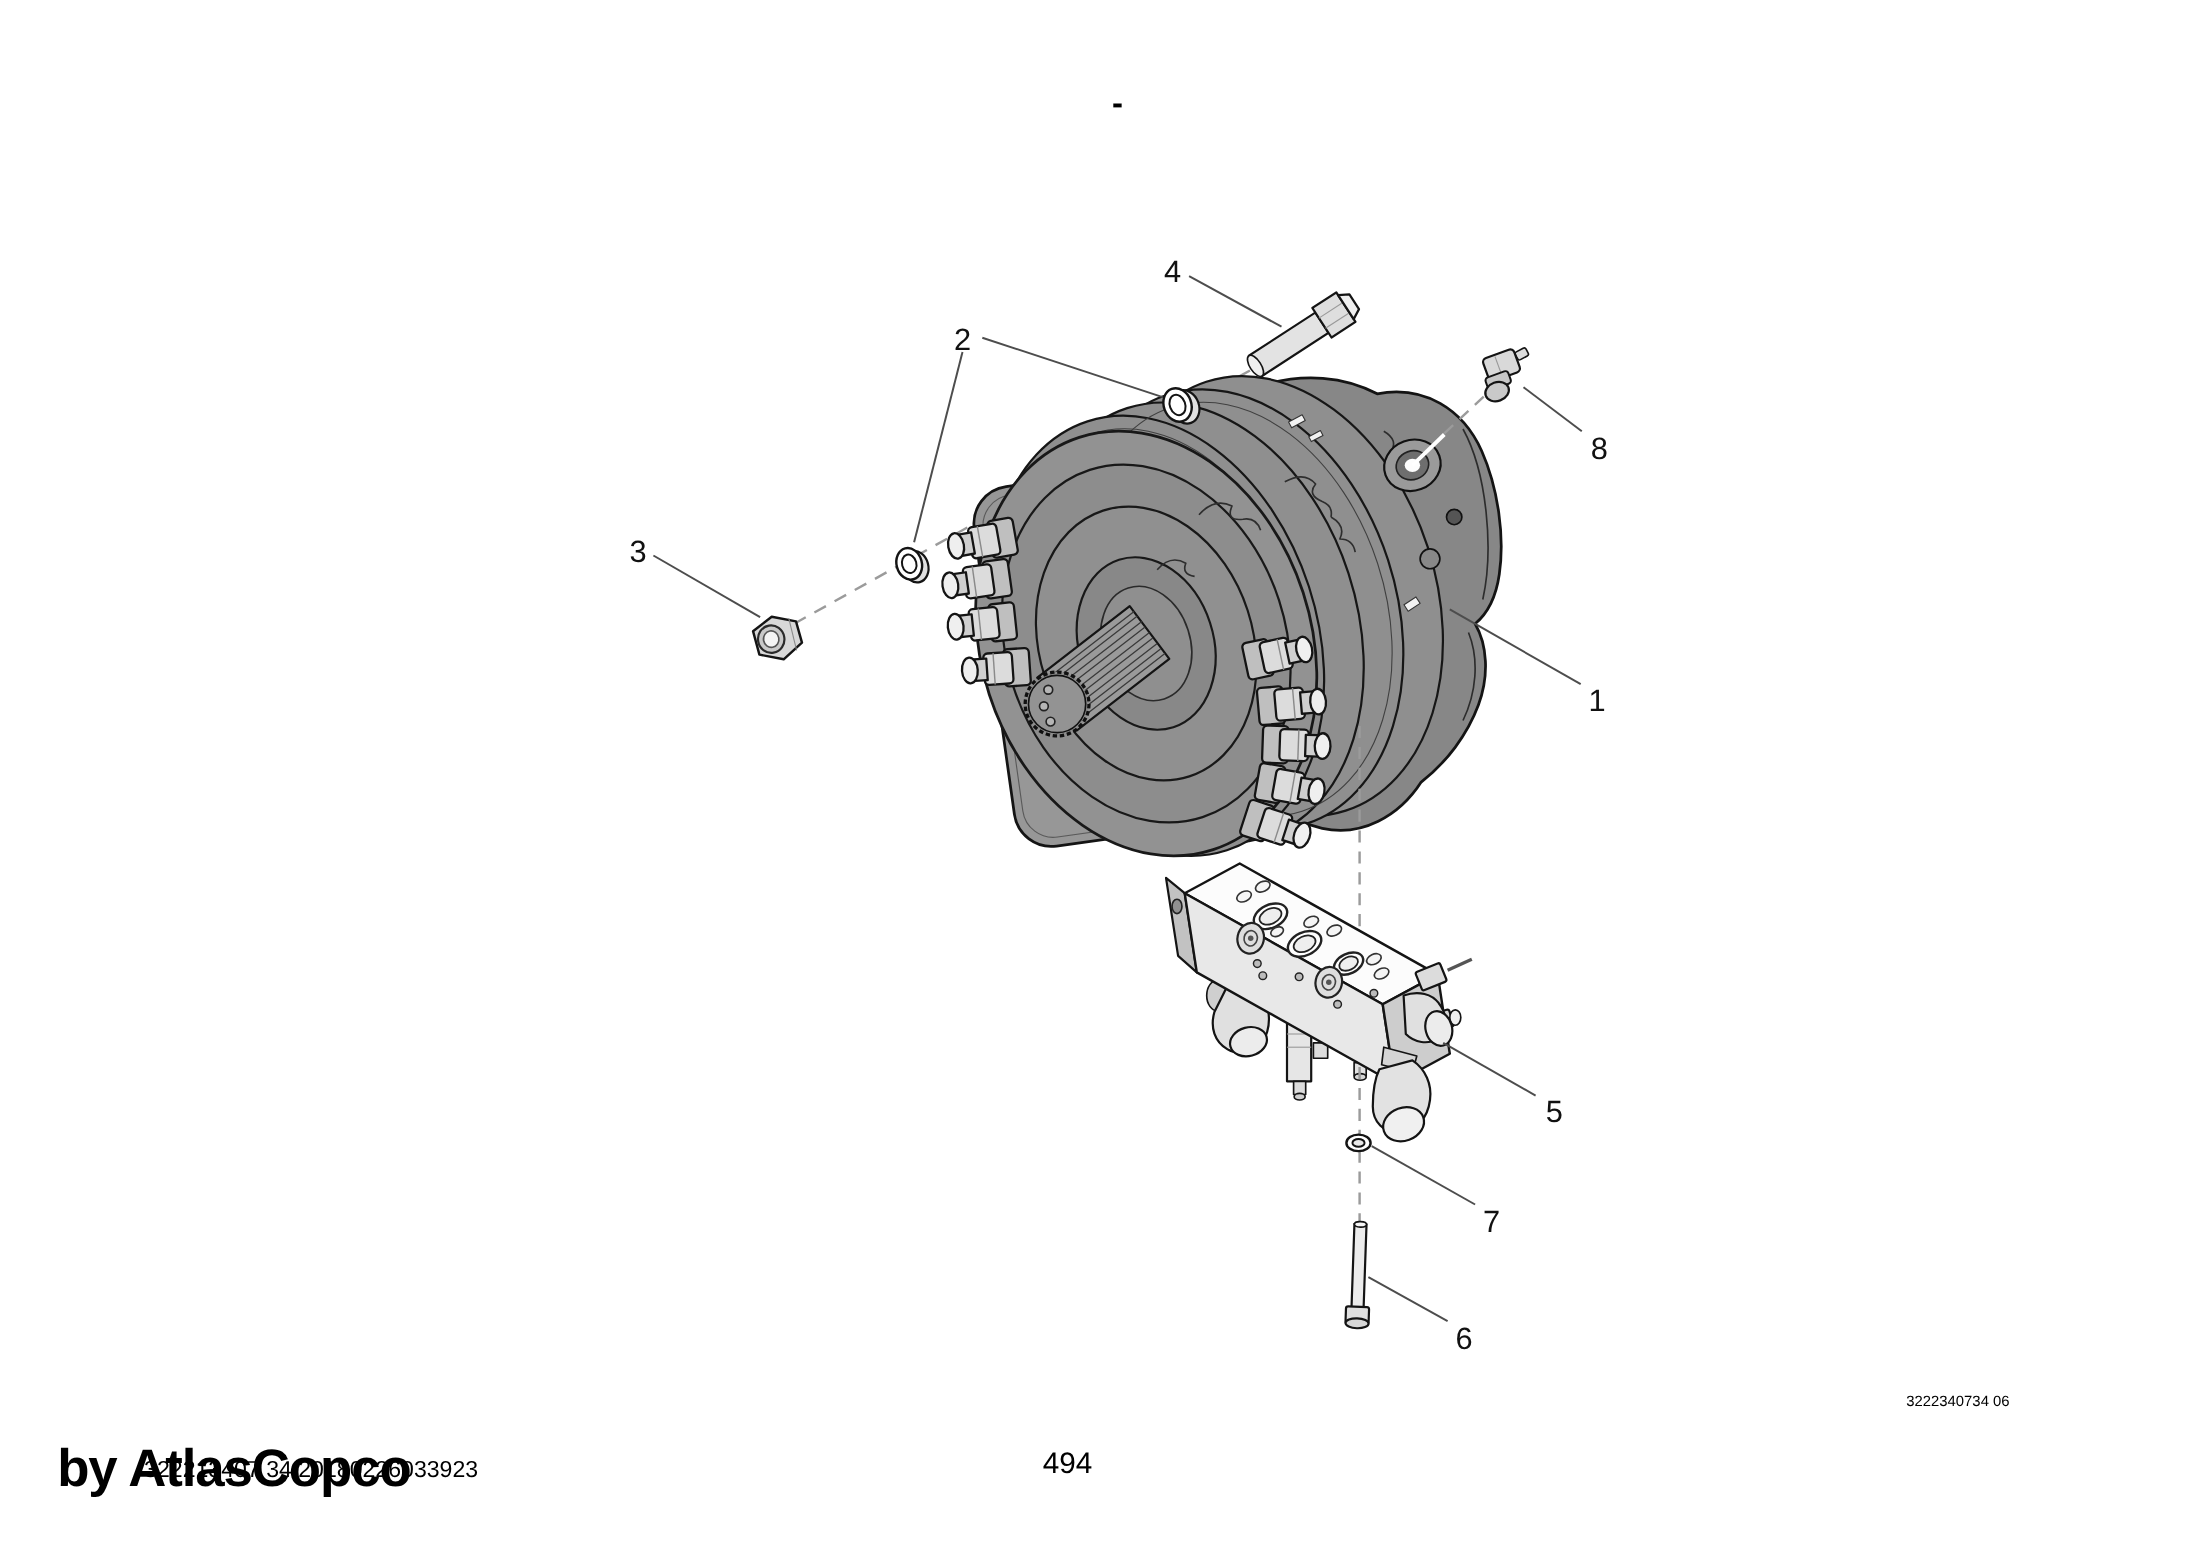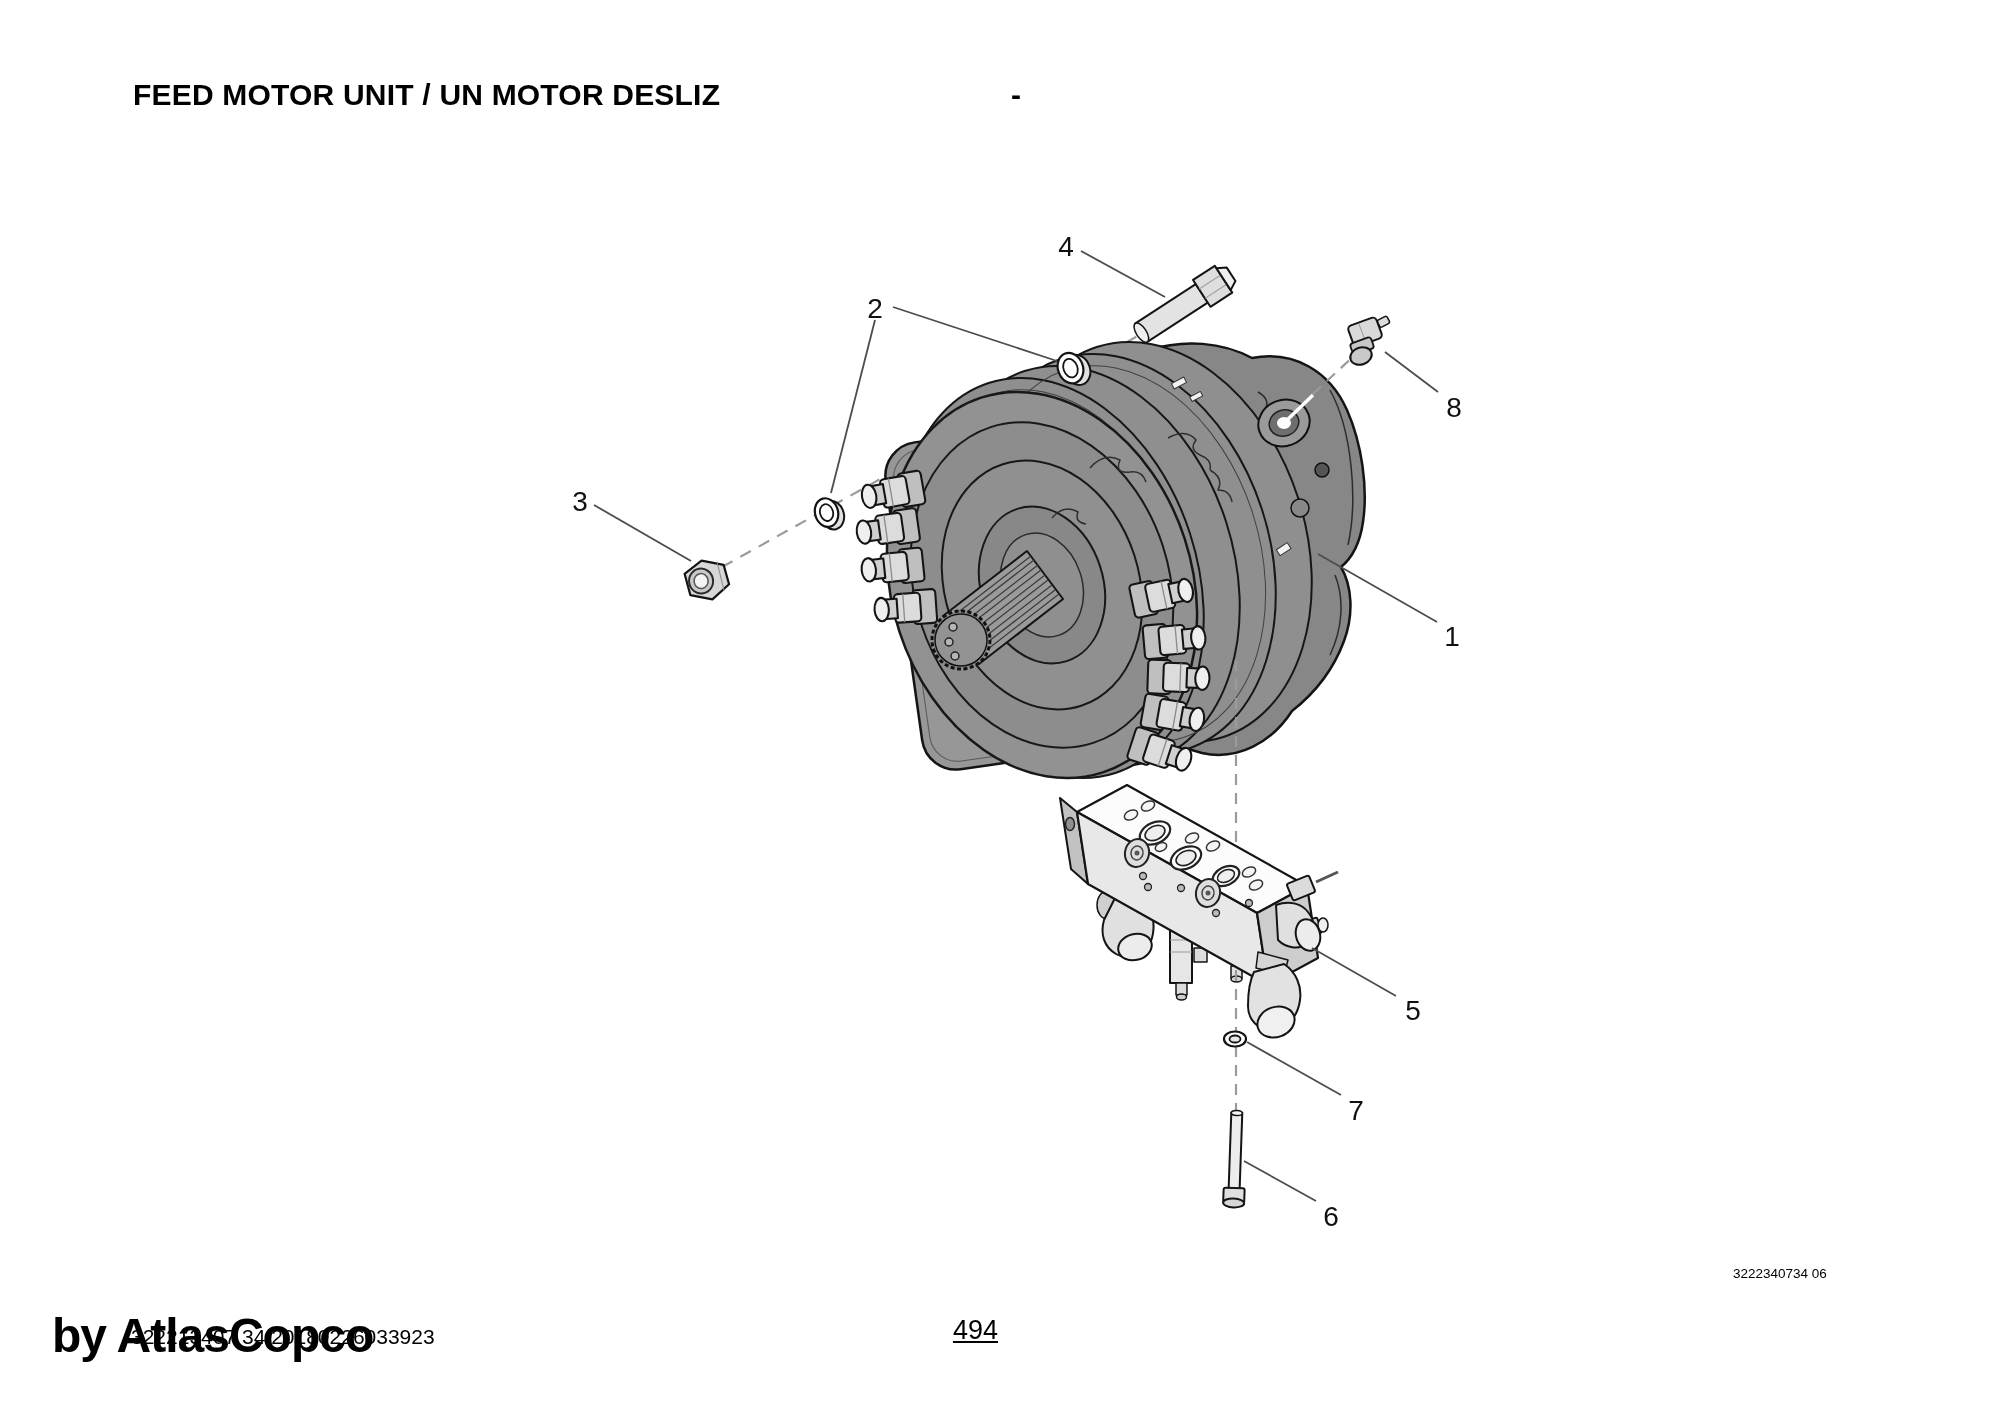--- a/index.html
+++ b/index.html
@@ -7,21 +7,21 @@
     position:relative;width:2000px;height:1414px;background:#ffffff;
     font-family:"Liberation Sans", sans-serif;color:#000;overflow:hidden;
   }
   .diagram-svg{position:absolute;left:0;top:0;width:2000px;height:1414px;}
   .hdr{position:absolute;top:78px;font-size:30px;font-weight:bold;white-space:nowrap;letter-spacing:0.2px;}
   .hdr-left{left:133px;}
   .hdr-sep{left:966px;width:100px;text-align:center;}
   .hdr-right{right:96px;}
   .ref-left{position:absolute;left:131px;top:1312px;font-size:21px;white-space:nowrap;margin-top:13px;}
   .watermark{position:absolute;left:52px;top:1308px;font-size:48px;font-weight:bold;white-space:nowrap;letter-spacing:-1px;}
-  .page-num{position:absolute;left:898px;top:1315px;width:100px;text-align:right;font-size:27px;text-decoration:underline;}
+  .page-num{position:absolute;left:948px;top:1315px;width:100px;text-align:left;font-size:27px;}
   .ref-right{position:absolute;left:1733px;top:1266px;font-size:13.5px;white-space:nowrap;}
   svg text{font-family:"Liberation Sans", sans-serif;}
 </style>
 </head>
 <body>
 
 <div class="page">
 
   <svg class="diagram-svg" viewBox="0 0 2000 1414">
     <defs>
@@ -277,20 +277,19 @@
       <text x="875" y="318">2</text>
       <text x="580" y="511">3</text>
       <text x="1066" y="256">4</text>
       <text x="1413" y="1020">5</text>
       <text x="1331" y="1226">6</text>
       <text x="1356" y="1120">7</text>
       <text x="1454" y="417">8</text>
     </g>
   </svg>
 
-  <div class="hdr hdr-left">FEED MOTOR UNIT / UN MOTOR DESLIZ</div>
   <div class="hdr hdr-sep">-</div>
 
   <div class="ref-right">3222340734 06</div>
   <div class="ref-left">322213407 34/20180226033923</div>
   <div class="page-num">494</div>
   <div class="watermark">by AtlasCopco</div>
 </div>
 
 </body></html>

